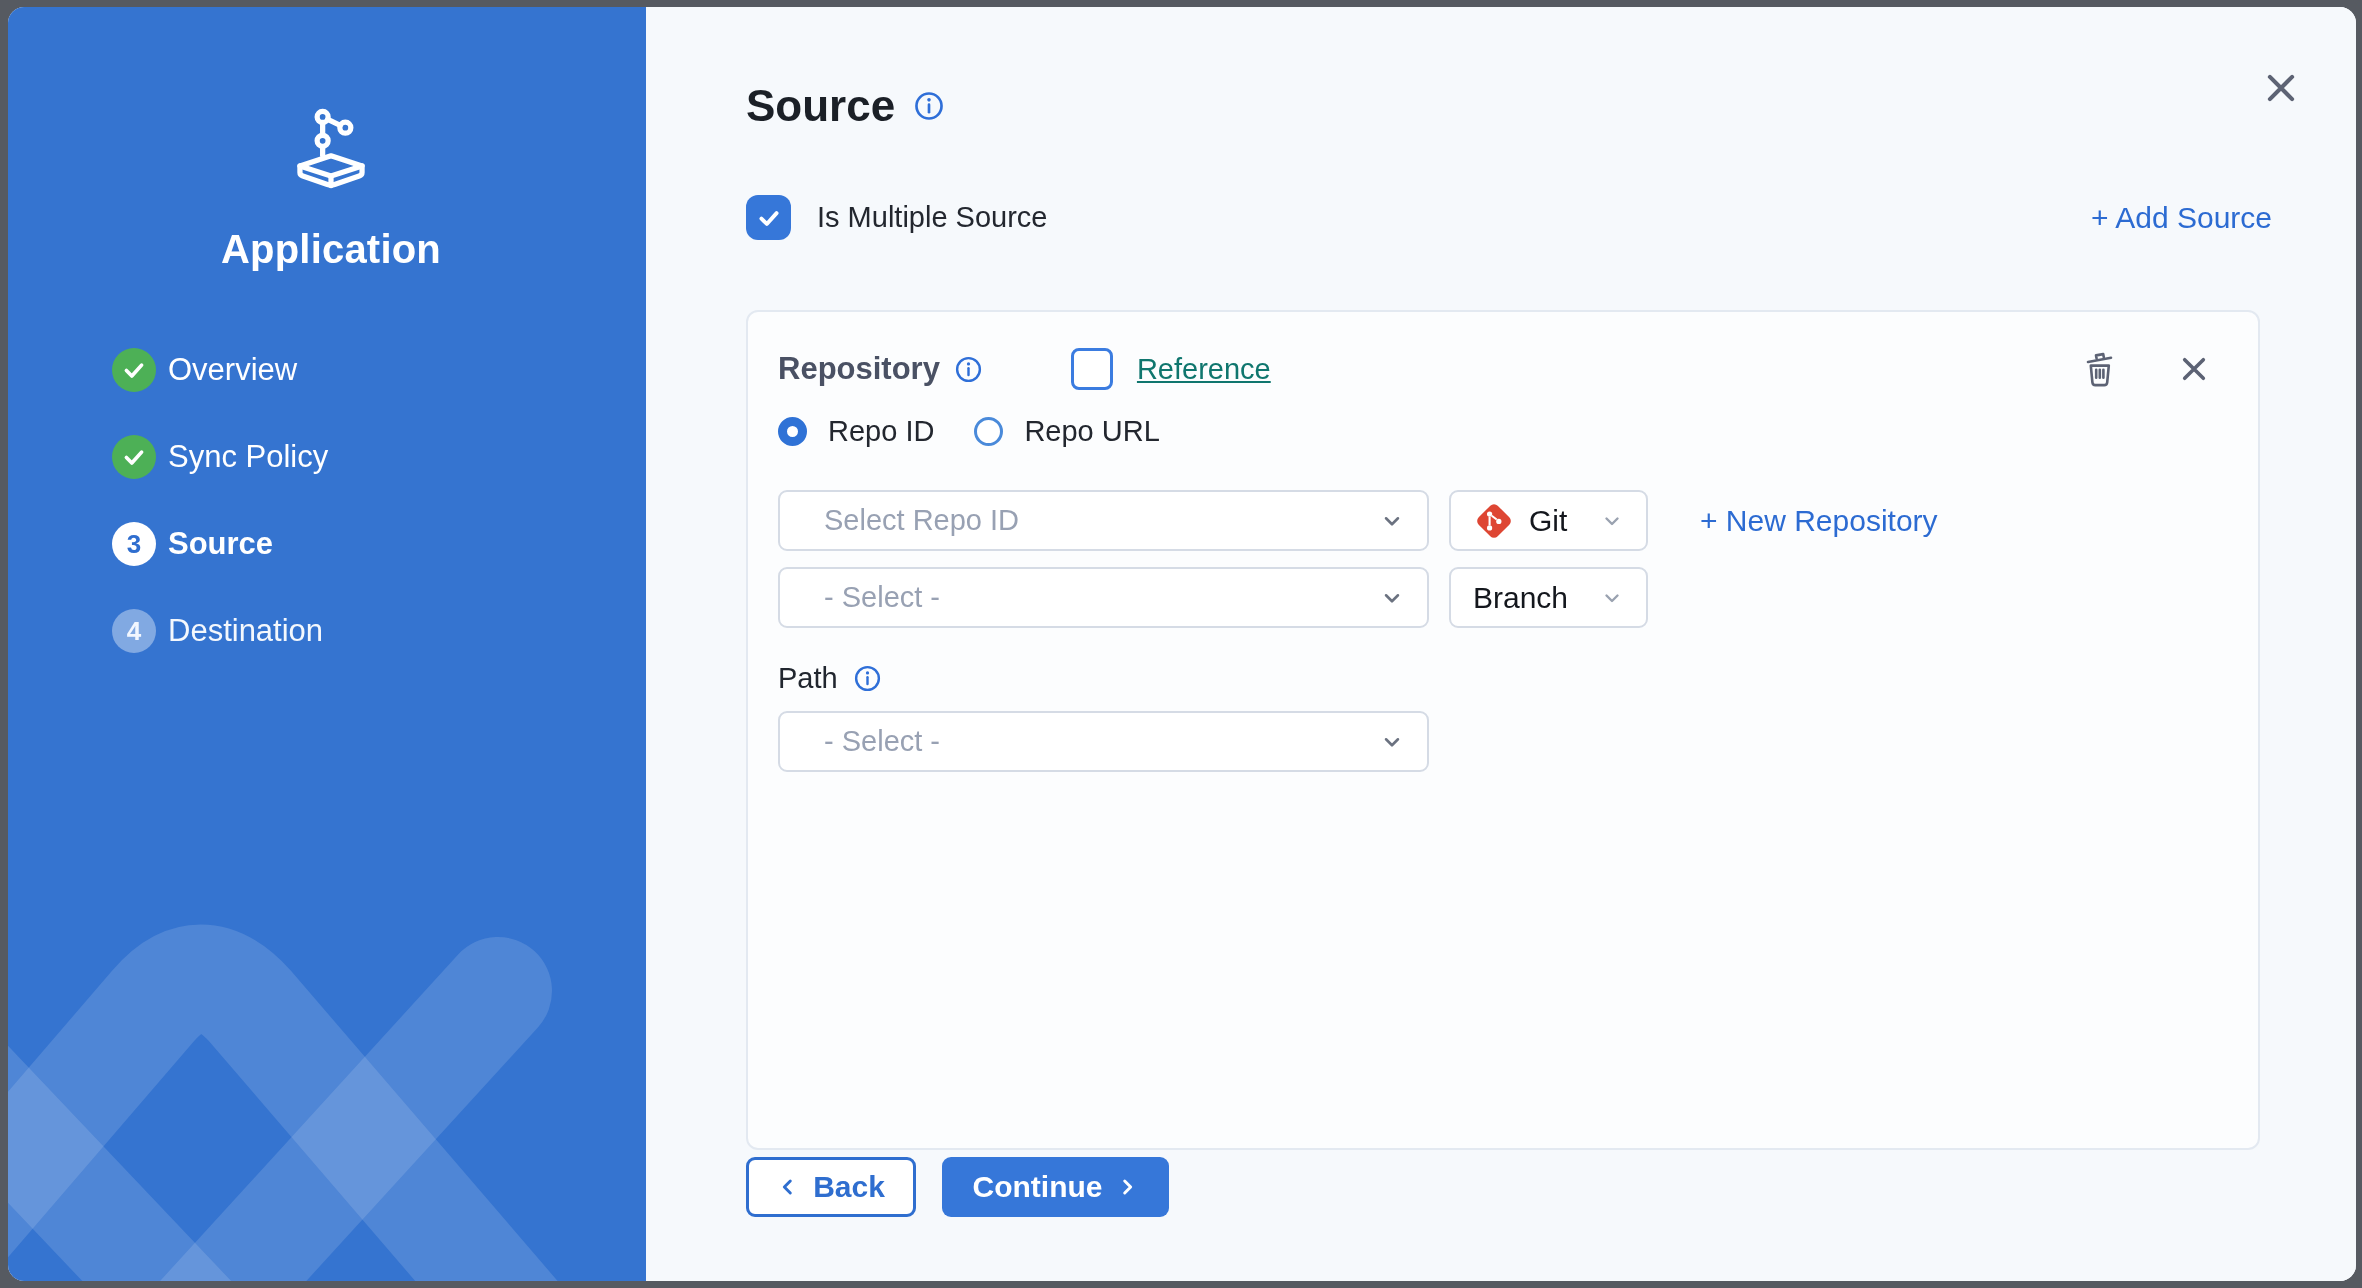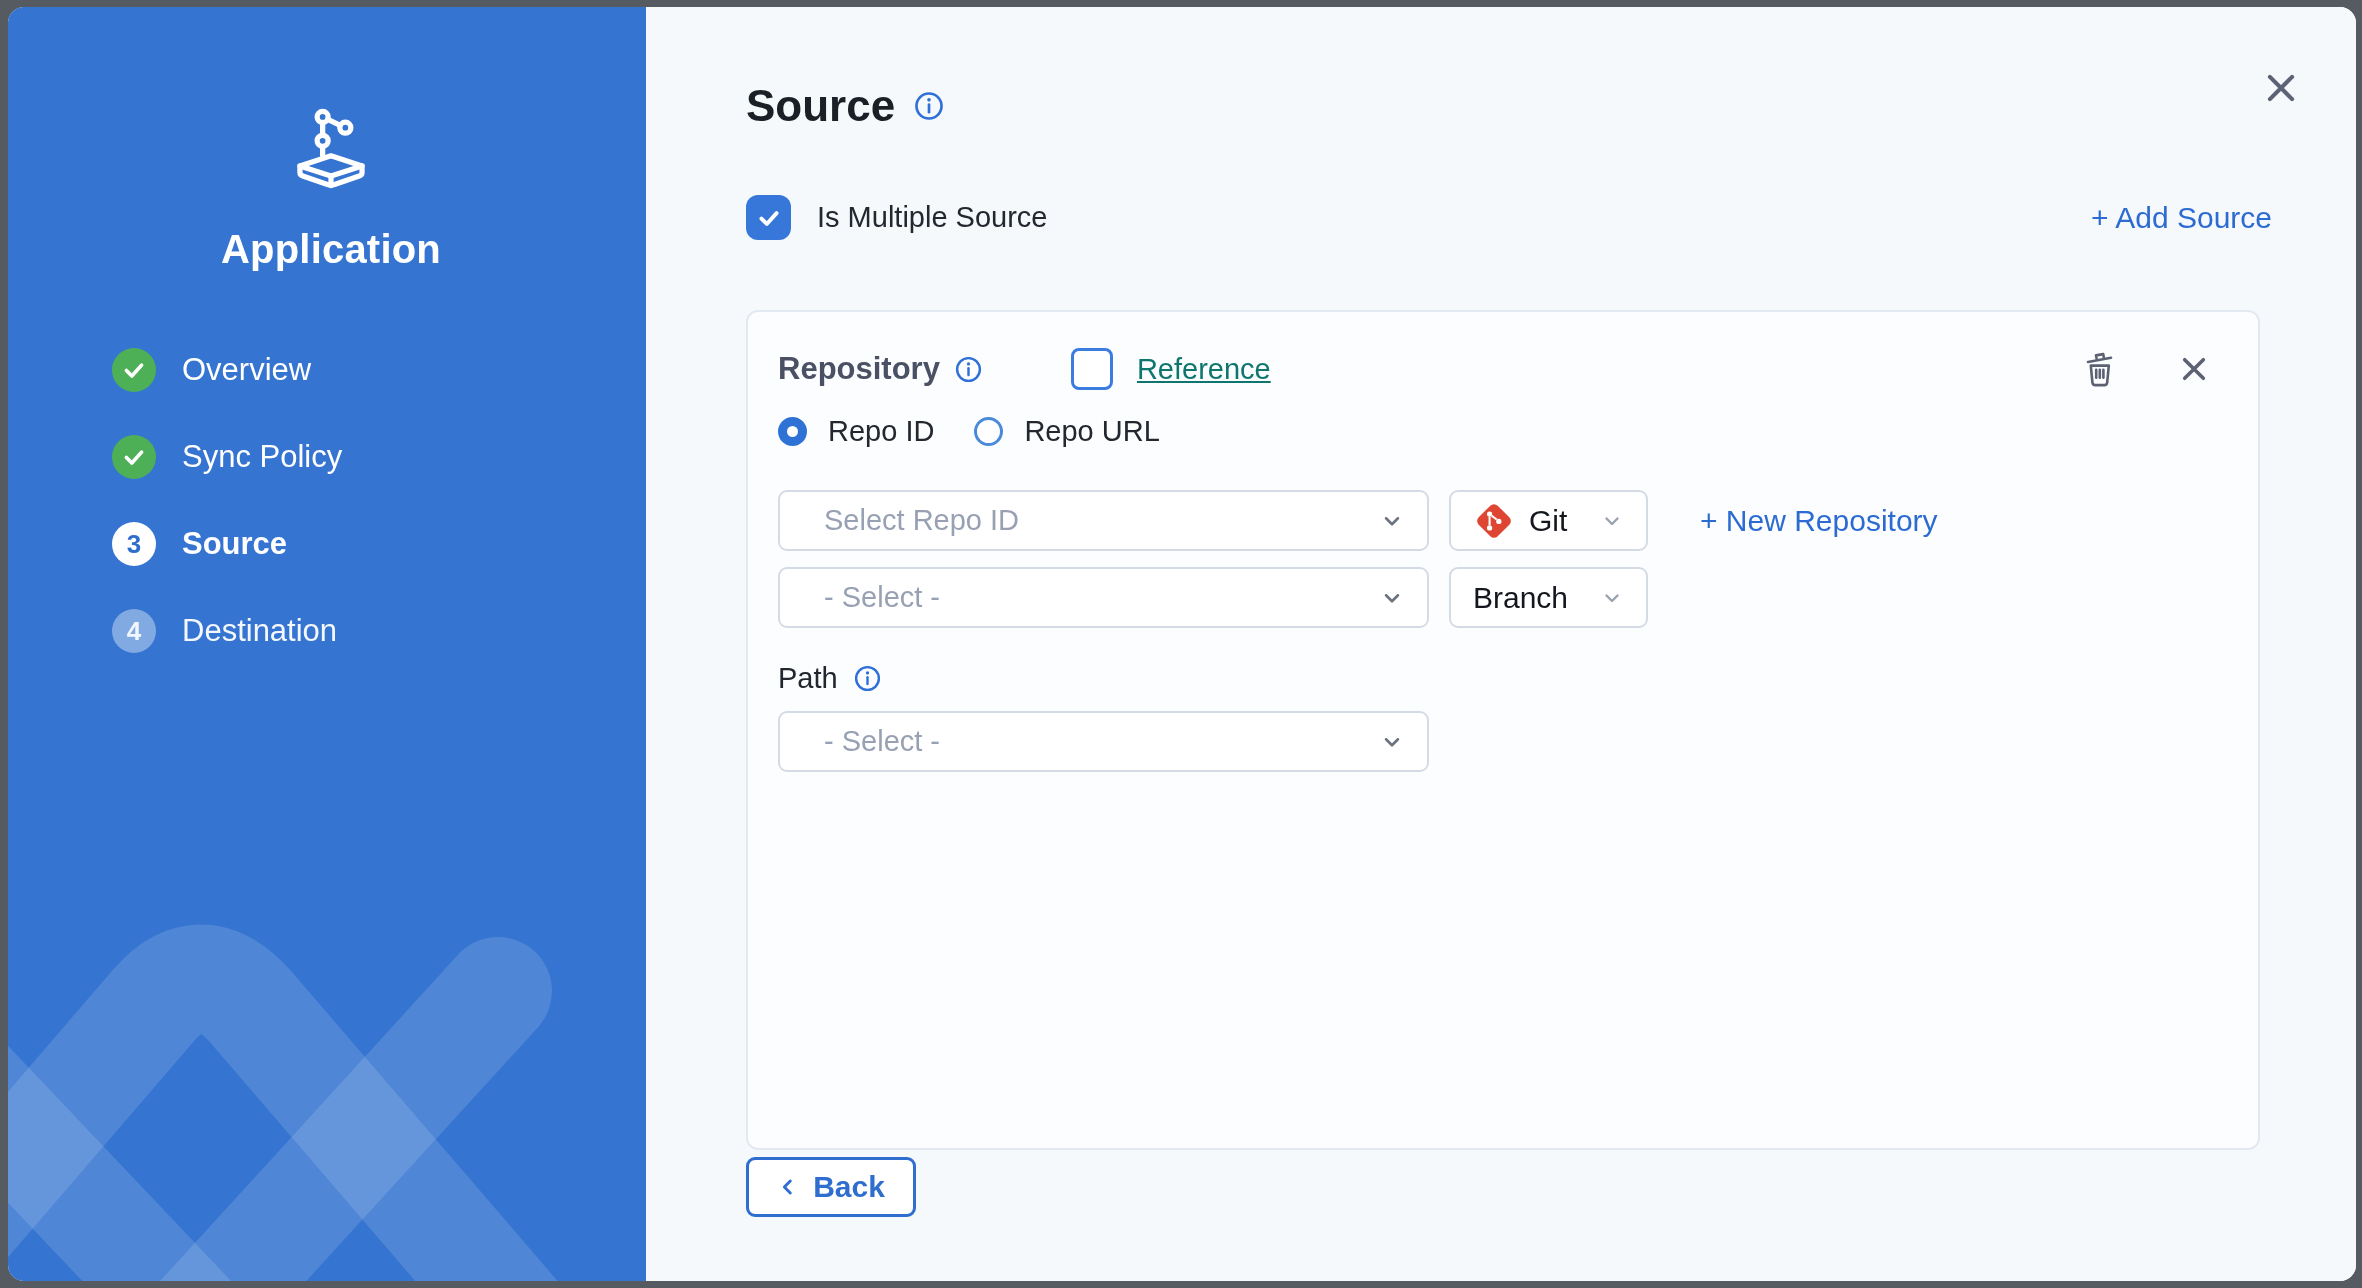--- a/index.html
+++ b/index.html
@@ -11,21 +11,21 @@
   .modal { position:absolute; left:8px; top:7px; width:2348px; height:1274px;
            border-radius:16px; overflow:hidden; display:flex; background:#f6f9fc; }
 
   
   .sidebar { position:relative; width:638px; flex:0 0 638px; background:#3574d0; overflow:hidden;padding-left:8px; }
   .sidebar-inner { position:relative; z-index:2; display:flex; flex-direction:column; align-items:center; }
   .app-logo { margin-top:98px; width:106px; height:86px; }
   .app-title { margin-top:36px; color:#ffffff; font-size:40px; font-weight:700; letter-spacing:.2px; }
 
   .steps { margin-top:76px; width:100%; padding-left:96px; display:flex; flex-direction:column; gap:43px; }
-  .step { display:flex; align-items:center; gap:26px; cursor:pointer; }
+  .step { display:flex; align-items:center; gap:12px; cursor:pointer; }
   .step-circle { width:44px; height:44px; border-radius:50%; display:flex; align-items:center; justify-content:center; flex:0 0 44px; }
   .step.done .step-circle { background:#4db056; }
   .step.active .step-circle { background:#ffffff; color:#2f6ecf; font-weight:700; font-size:26px; }
   .step.upcoming .step-circle { background:rgba(255,255,255,.38); color:#f2f7ff; font-weight:600; font-size:26px; }
   .step-label { color:#ffffff; font-size:31px; font-weight:400; }
   .step.active .step-label { font-weight:700; }
   .step.upcoming .step-label { color:rgba(255,255,255,.95); }
 
   .watermark { position:absolute; left:-70px; bottom:-140px; z-index:1; pointer-events:none; }
 
@@ -275,17 +275,23 @@
         </div>
       </div>
 
       <div class="footer">
         <button class="btn btn-back">
           <svg width="22" height="22" viewBox="0 0 24 24" fill="none">
               <path d="M14.5 5.5 L8 12 L14.5 18.5" stroke="#2f6ecf" stroke-width="3.2" stroke-linecap="round" stroke-linejoin="round"></path>
             </svg>
           <span>Back</span>
         </button>
+        <button class="btn btn-continue">
+          <span>Continue</span>
+          <svg width="22" height="22" viewBox="0 0 24 24" fill="none">
+              <path d="M9.5 5.5 L16 12 L9.5 18.5" stroke="#ffffff" stroke-width="3.2" stroke-linecap="round" stroke-linejoin="round"></path>
+            </svg>
+        </button>
       </div>
 
     </div>
   </div>
 </div>
 
 </body></html>

